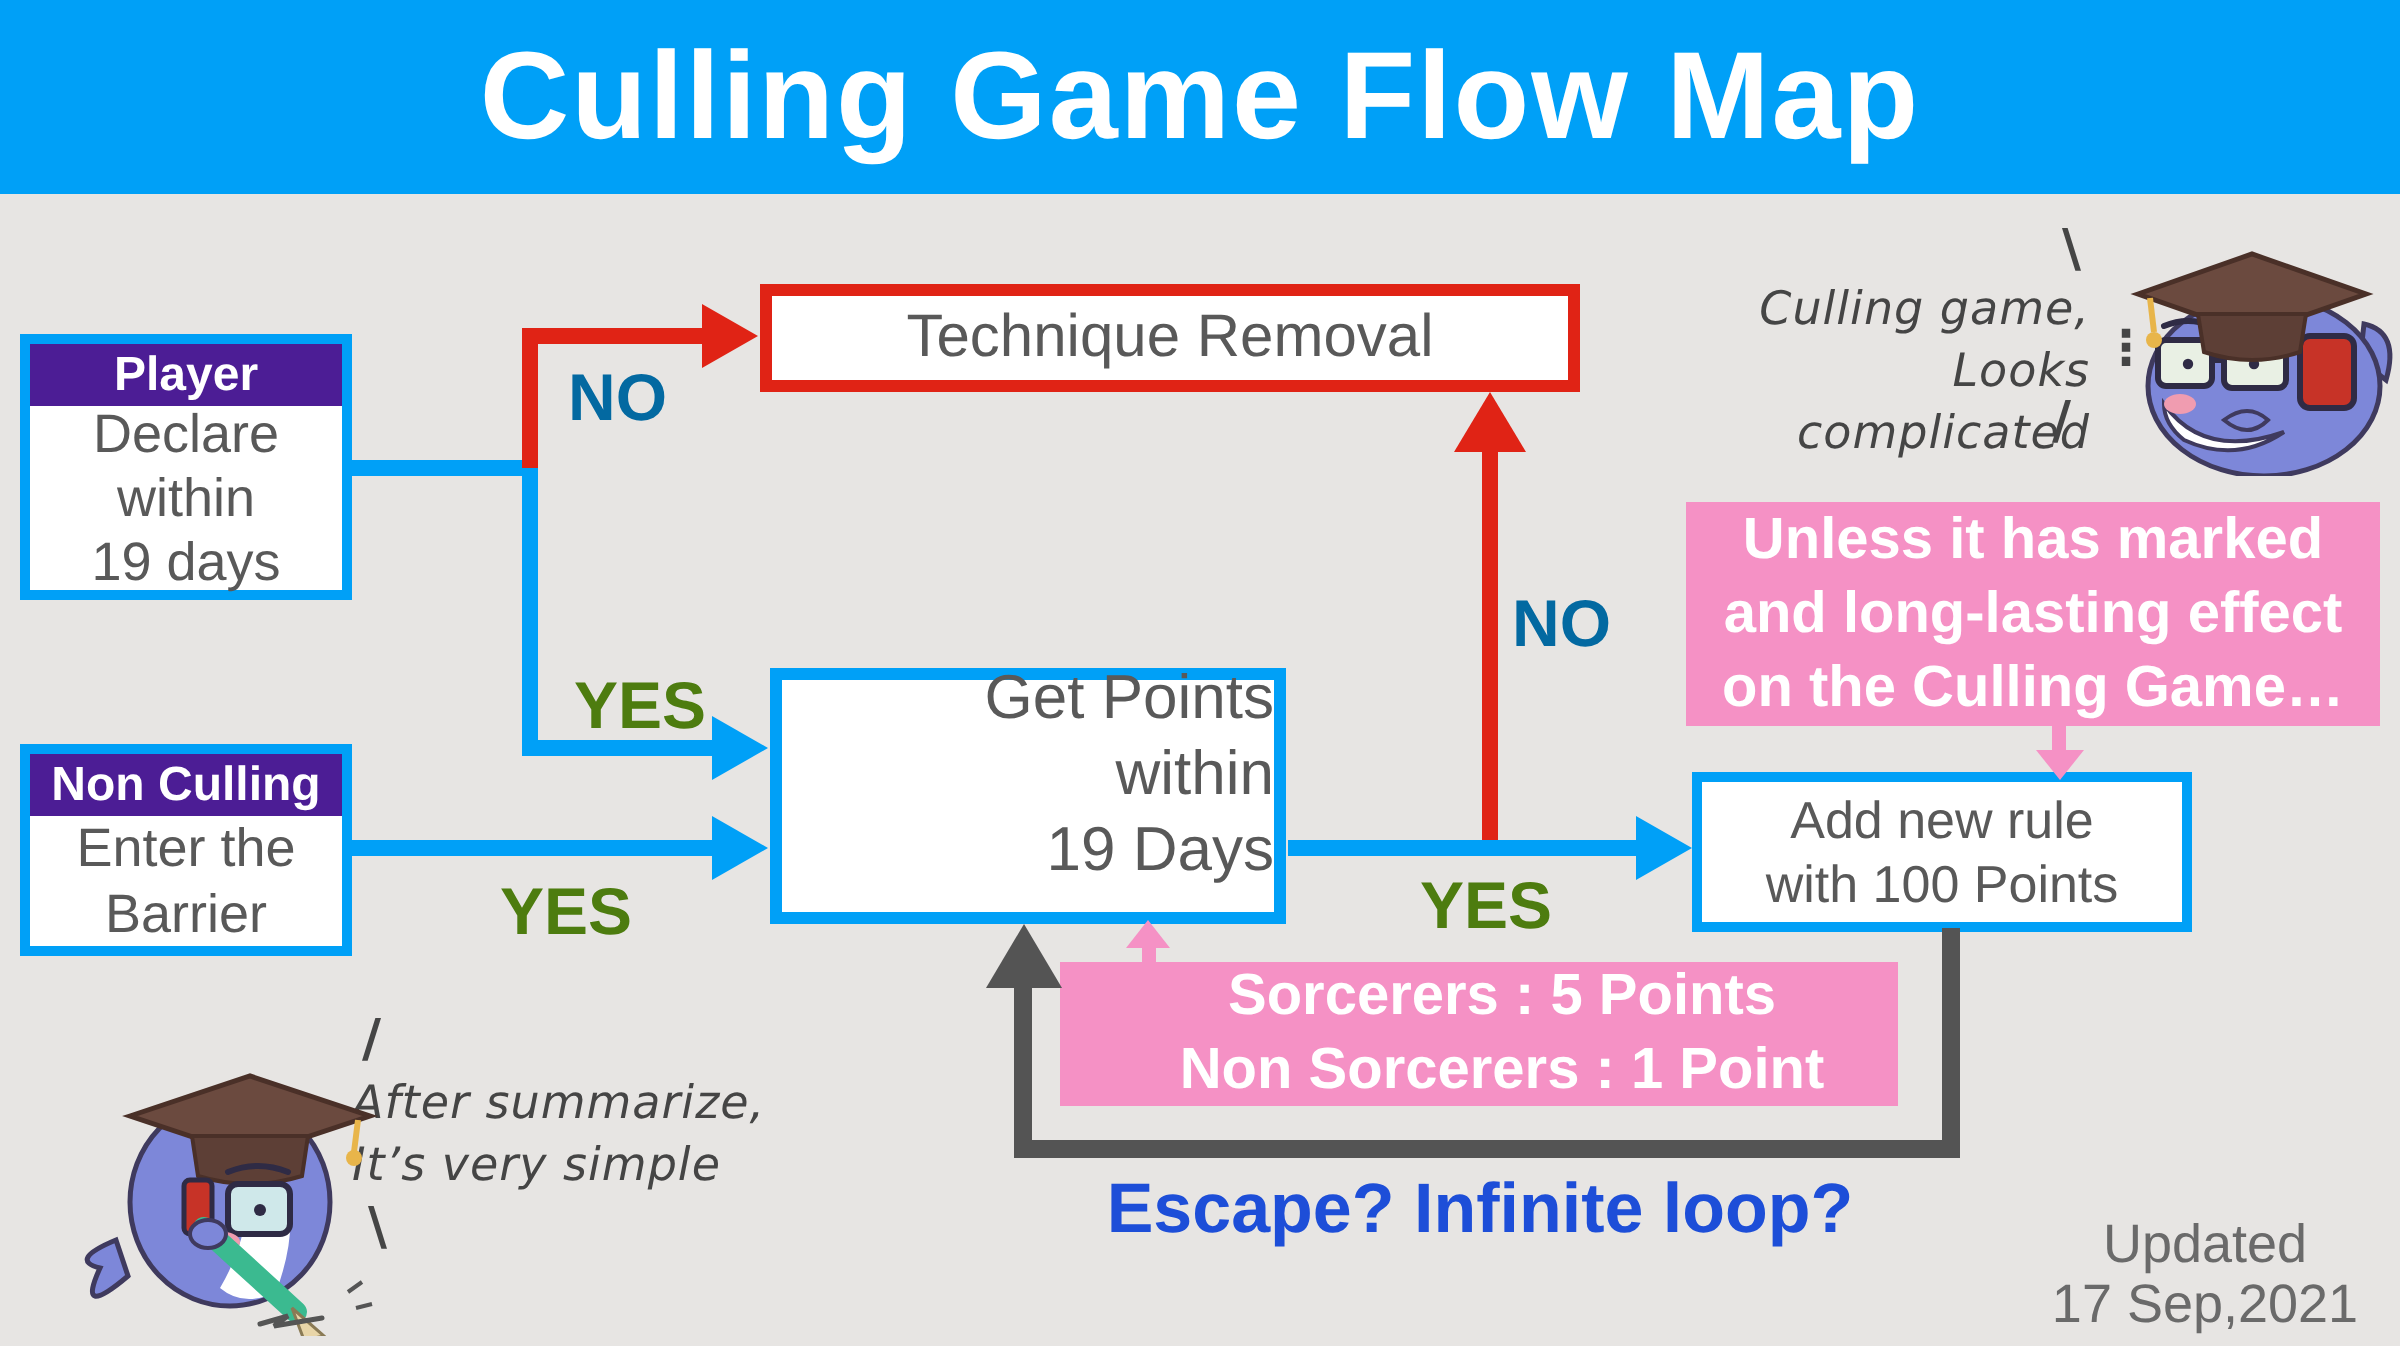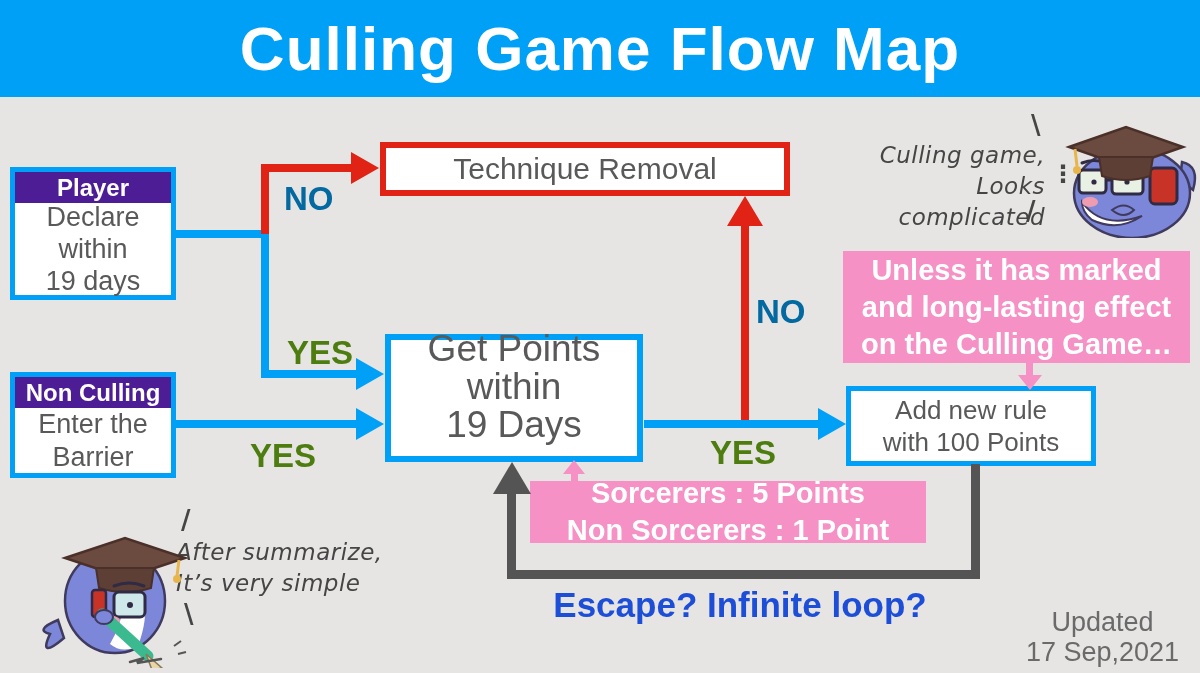--- a/index.html
+++ b/index.html
@@ -82,41 +82,41 @@
       <div>Enter the</div>
       <div>Barrier</div>
     </div>
   </div>
 
   <div class="fbox red" style="left:380px;top:142px;width:410px;height:54px;">
     <div class="fbox-body" style="height:42px;font-size:30px;">Technique Removal</div>
   </div>
 
   <div class="fbox blue-thick" style="left:385px;top:334px;width:258px;height:128px;">
-    <div class="fbox-body" style="height:93px;font-size:37px;line-height:38px;">
+    <div class="fbox-body" style="height:93px;font-size:31px;line-height:38px;align-items:flex-end;">
       <div>Get Points</div>
       <div>within</div>
       <div>19 Days</div>
     </div>
   </div>
 
   <div class="fbox blue" style="left:846px;top:386px;width:250px;height:80px;">
     <div class="fbox-body" style="height:70px;font-size:26px;line-height:32px;">
       <div>Add new rule</div>
       <div>with 100 Points</div>
     </div>
   </div>
 
   <div class="pinkbox" style="left:843px;top:251px;width:347px;height:112px;font-size:29px;line-height:37px;">
     <div>Unless it has marked</div>
     <div>and long-lasting effect</div>
     <div>on the Culling Game…</div>
   </div>
 
-  <div class="pinkbox" style="left:530px;top:481px;width:396px;height:62px;font-size:29px;line-height:37px;">
+  <div class="pinkbox" style="left:530px;top:481px;width:396px;height:72px;font-size:29px;line-height:37px;padding-left:23px;">
     <div>Sorcerers : 5 Points</div>
     <div>Non Sorcerers : 1 Point</div>
   </div>
 
   <div class="ln blue" style="left:176px;top:230px;width:93px;height:8px;"></div>
   <div class="ln blue" style="left:261px;top:230px;width:8px;height:148px;"></div>
   <div class="ln blue" style="left:261px;top:370px;width:97px;height:8px;"></div>
   <div class="ah r blue" style="left:356px;top:358px;"></div>
 
   <div class="ln red" style="left:261px;top:164px;width:8px;height:70px;"></div>

